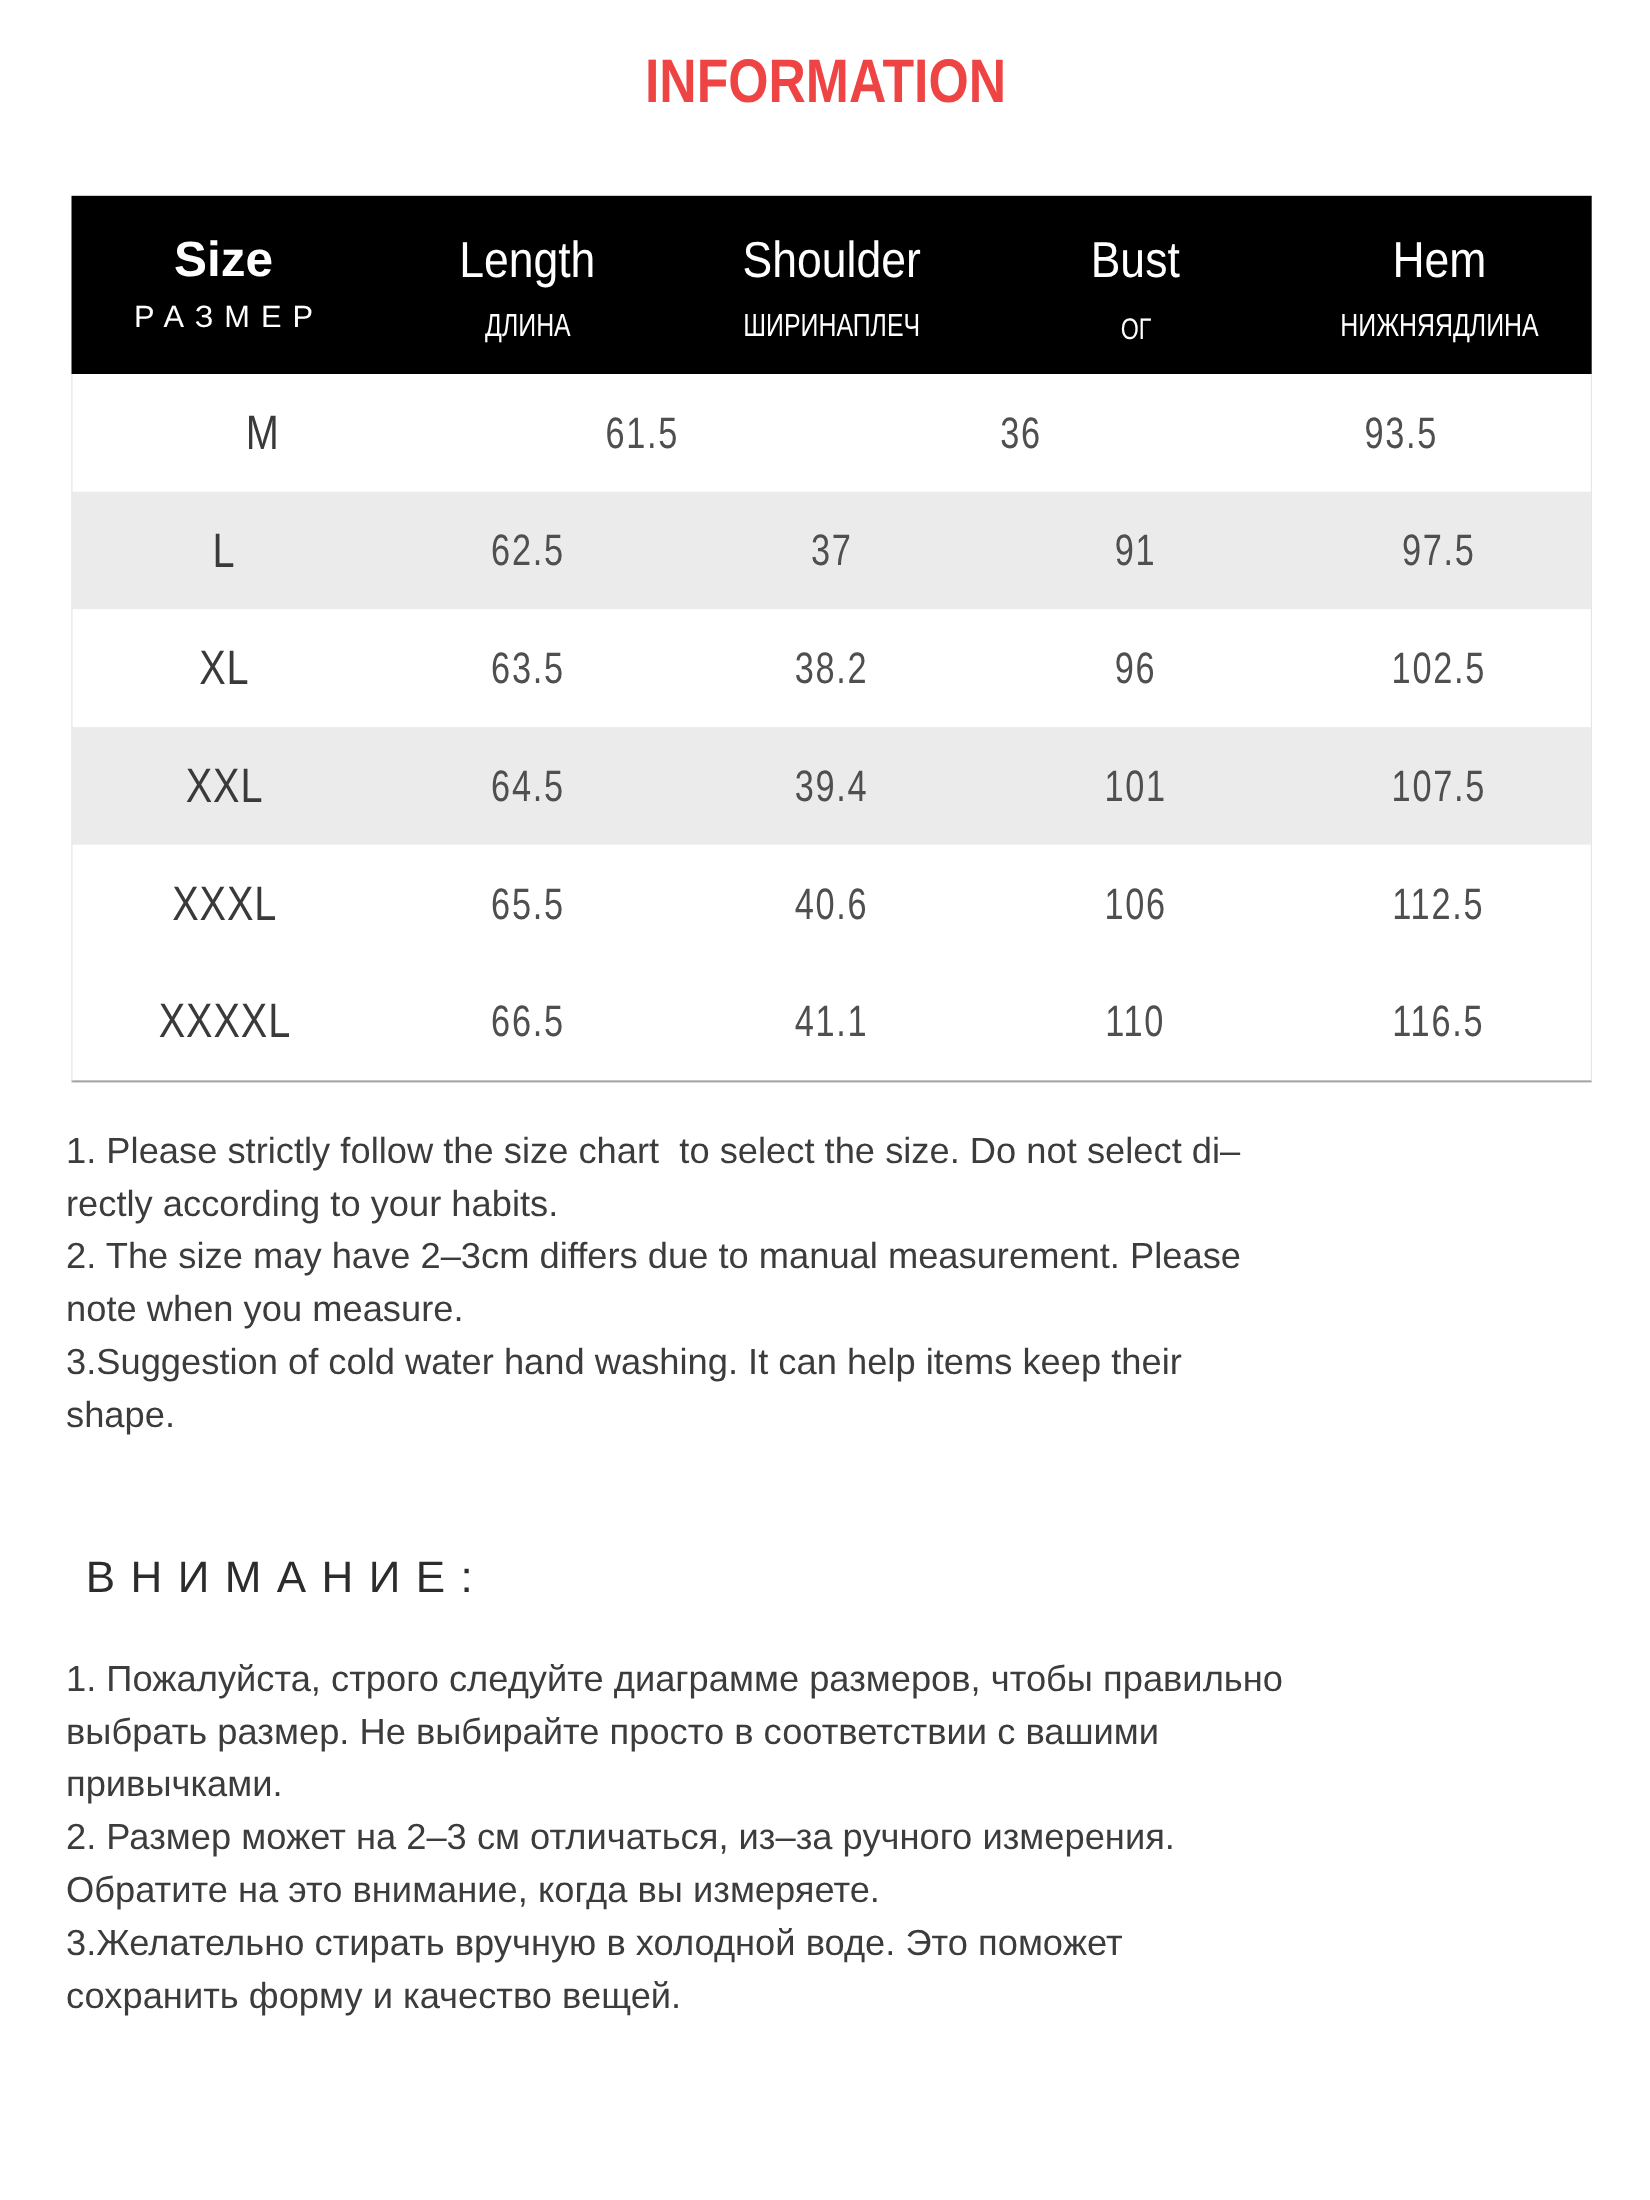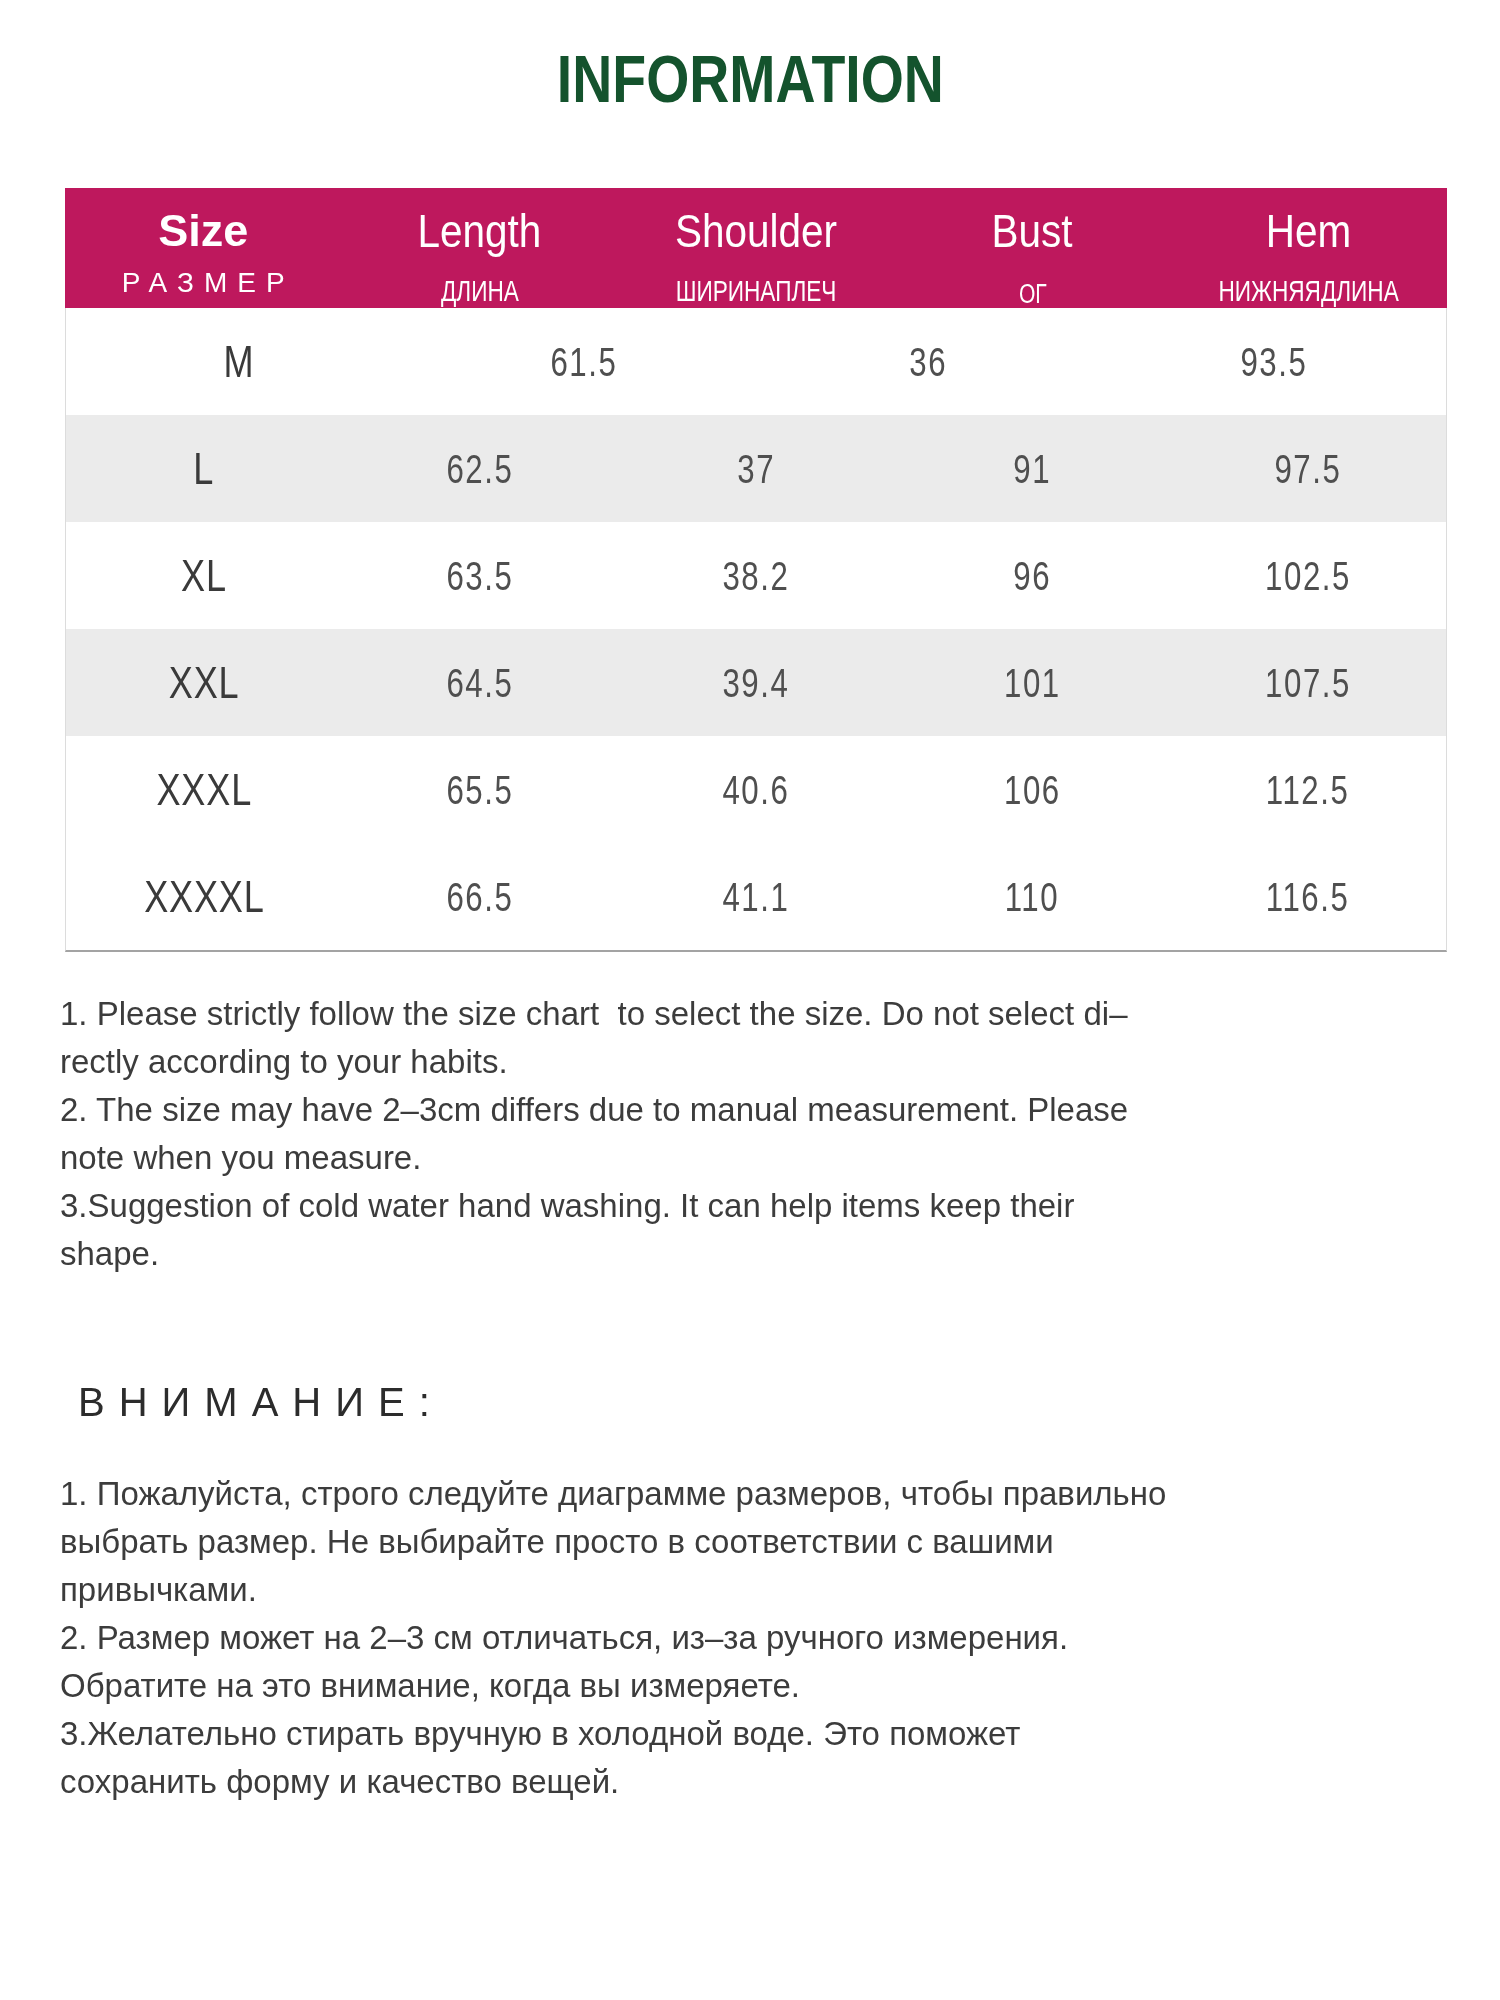--- a/index.html
+++ b/index.html
@@ -13,42 +13,42 @@
     overflow: hidden;
     font-family: "Liberation Sans", "DejaVu Sans", sans-serif;
     color: #3c3c3c;
   }
   .page { width: 1500px; height: 2000px; position: relative; }
 
   
   .title {
     margin: 46px 0 0 0;
     text-align: center;
-    font-size: 66px;
+    font-size: 56px;
     font-weight: 700;
-    color: #14532d;
+    color: #ef4444;
     line-height: 1.0;
     letter-spacing: 0px;
   }
   .title .squeeze {
     display: inline-block;
     transform: scaleX(0.84);
     transform-origin: center;
   }
 
   
   .size-table {
     margin: 76px 53px 0 65px; 
   }
   .thead {
     display: flex;
-    background: #be185d;
-    height: 120px;
+    background: #000000;
+    height: 162px;
     box-sizing: border-box;
-    padding-top: 19px;
+    padding-top: 34px;
   }
   .th {
     flex: 1;
     display: flex;
     flex-direction: column;
     align-items: center;
     color: #ffffff;
   }
   .th .en {
     font-size: 46px;

